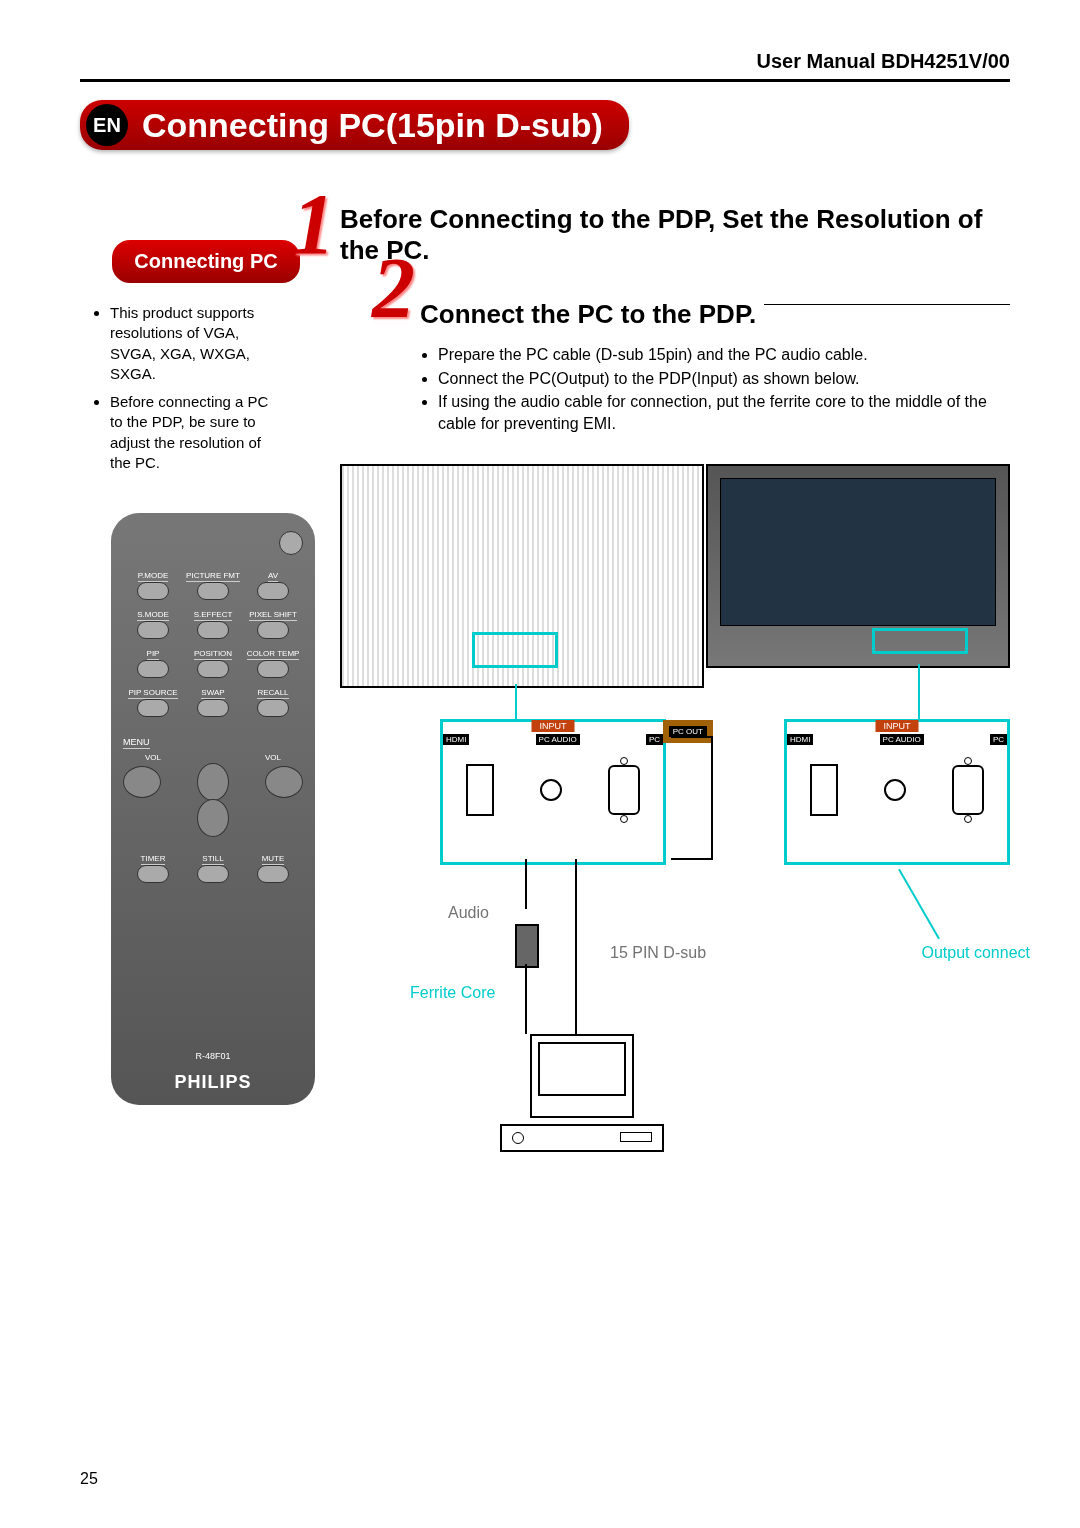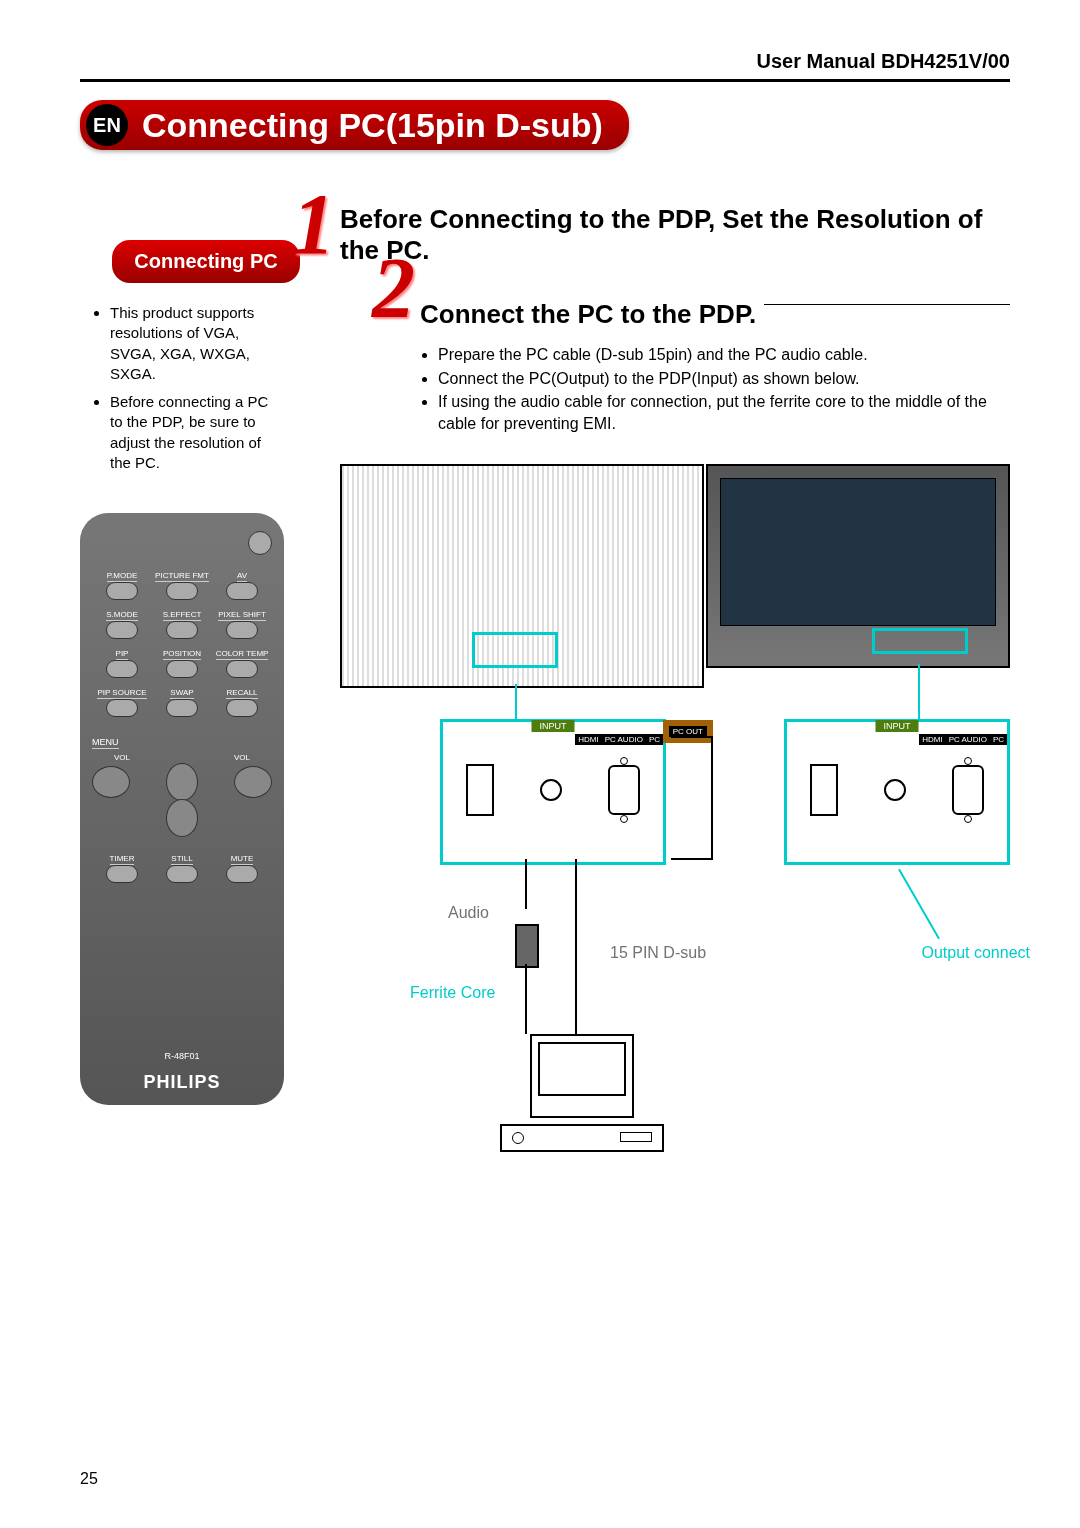--- a/index.html
+++ b/index.html
@@ -114,20 +114,21 @@
   .remote {
     margin-top: 40px;
     width: 180px;
     height: 560px;
     background: linear-gradient(#777,#555);
     border-radius: 28px;
     padding: 16px 12px;
     color: #fff;
     font-size: 8px;
     position: relative;
+    margin-left: 31px;
   }
   .remote .row {
     display: flex;
     justify-content: space-between;
     margin-bottom: 4px;
   }
   .remote .cell {
     flex: 1;
     text-align: center;
   }
@@ -199,27 +200,27 @@
     border: 3px solid #0cc;
     background: #fff;
   }
   .port-panel.left { top: 255px; left: 100px; width: 220px; height: 140px;}
   .port-panel.right { top: 255px; right: 0px; width: 220px; height: 140px;}
   .input-label {
     position:absolute;
     top:-2px;
     left:50%;
     transform:translateX(-50%);
-    background:#4d7c0f;color:#fff;
+    background:#c2410c;color:#fff;
     font-size:9px;
     padding:1px 8px;
   }
   .port-row {
     display:flex;
-    justify-content:flex-end;
+    justify-content:space-between;
     font-size:8px;
     color:#fff;
     margin-top:12px;
   }
   .port-row span{background:#000;padding:1px 3px;}
   .port-shapes{
     display:flex;
     justify-content:space-around;
     align-items:center;
     height:90px;

